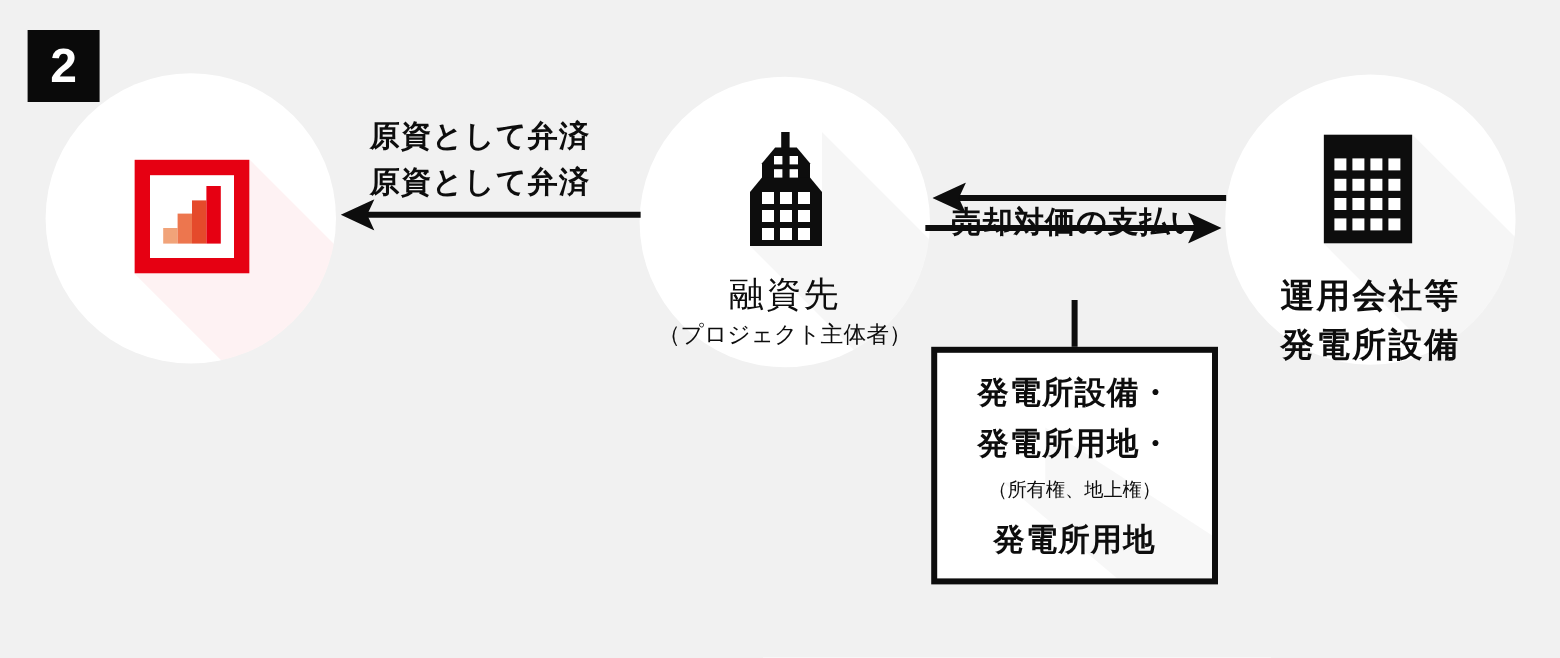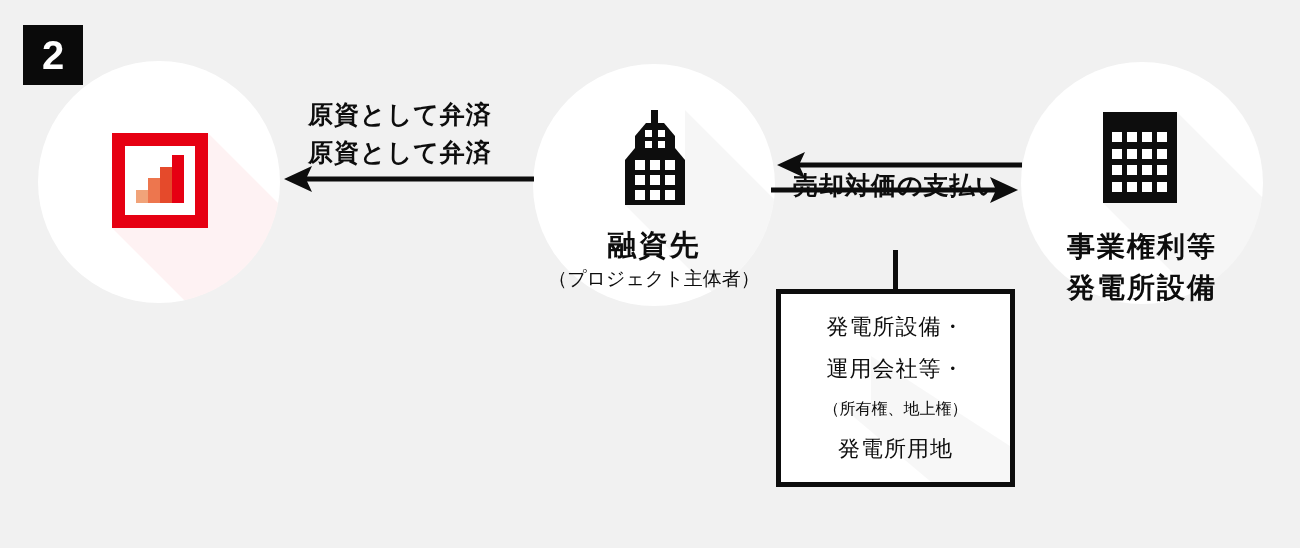--- a/index.html
+++ b/index.html
@@ -30,21 +30,21 @@
   .wedge.gray-mid{background:rgba(0,0,0,0.035);
     clip-path:polygon(152px 46px,242px 136px,242px 242px,193px 242px,92px 141px,152px 141px);}
   .wedge.gray-right{background:rgba(0,0,0,0.035);
     clip-path:polygon(156px 50px,242px 136px,242px 242px,183px 242px,82px 141px,156px 141px);}
   .icon-abs{position:absolute;}
   .logo-icon{left:74px;top:72px;}
   .tower-icon{left:92px;top:46px;}
   .office-icon{left:82px;top:50px;}
 
   .node-label{position:absolute;text-align:center;}
-  .node-label .main{font-size:29px;font-weight:bold;letter-spacing:2px;}
+  .node-label .main{font-size:29px;font-weight:normal;letter-spacing:2px;}
   .node-label .sub{font-size:19px;letter-spacing:0px;}
   .label-mid{left:514px;top:226px;width:280px;}
   .label-right{left:1022px;top:226px;width:240px;font-size:28px;font-weight:bold;line-height:41px;letter-spacing:2px;}
 
   .flow-label{position:absolute;text-align:center;font-weight:bold;font-size:25px;line-height:38px;letter-spacing:1px;}
   .flow-repay{left:280px;top:95px;width:240px;}
   .flow-payment{left:775px;top:122px;width:245px;margin-top:44px;}
   .flow-sale{left:775px;top:210px;width:245px;}
 
   .arrow-svg{position:absolute;display:block;}
@@ -57,21 +57,21 @@
   .asset-box{
     position:absolute;left:776px;top:289px;width:239px;height:198px;
     box-sizing:border-box;border:5px solid #0d0d0d;background:#ffffff;
     display:flex;flex-direction:column;align-items:center;justify-content:center;
     gap:14px;text-align:center;overflow:hidden;
   }
   .asset-box .box-wedge{
     position:absolute;inset:0;background:rgba(0,0,0,0.03);
     clip-path:polygon(90px 62px,229px 152px,229px 188px,150px 188px,55px 108px,90px 108px);
   }
-  .asset-box .b-strong{font-size:22px;font-weight:normal;line-height:28px;letter-spacing:1px;position:relative;}
+  .asset-box .b-strong{font-size:26px;font-weight:bold;line-height:28px;letter-spacing:1px;position:relative;}
   .asset-box .b-normal{font-size:16px;line-height:24px;position:relative;}
 </style>
 </head>
 <body>
 
 <div class="stage">
 
   <div class="step-badge">
     <span>2</span>
   </div>
@@ -132,21 +132,21 @@
       <rect x="54" y="70" width="10" height="10" fill="#ffffff"></rect>
     </svg>
   </div>
 
   <div class="node-label label-mid">
     <div class="main">融資先</div>
     <div class="sub">（プロジェクト主体者）</div>
   </div>
 
   <div class="node-label label-right">
-    <div>事業権利等</div>
+    <div>運用会社等</div>
     <div>発電所設備</div>
   </div>
 
   <div class="flow-label flow-repay">
     <div>原資として弁済</div>
     <div>原資として弁済</div>
   </div>
   <svg class="arrow-svg a-repay" width="250" height="26" viewBox="0 0 250 26">
     <line x1="250" y1="13" x2="20" y2="13" stroke="#0d0d0d" stroke-width="5"></line>
     <polygon points="0,13 28,0 22,13 28,26" fill="#0d0d0d"></polygon>
@@ -161,18 +161,18 @@
   <svg class="arrow-svg a-sale" width="247" height="26" viewBox="0 0 247 26">
     <line x1="0" y1="13" x2="227" y2="13" stroke="#0d0d0d" stroke-width="5"></line>
     <polygon points="247,13 219,0 225,13 219,26" fill="#0d0d0d"></polygon>
   </svg>
 
   <div class="connector"></div>
 
   <div class="asset-box">
     <div class="box-wedge"></div>
     <div class="b-strong">発電所設備・</div>
-    <div class="b-strong">運用会社等・</div>
+    <div class="b-strong">発電所用地・</div>
     <div class="b-normal">（所有権、地上権）</div>
     <div class="b-strong">発電所用地</div>
   </div>
 
 </div>
 
 </body></html>

